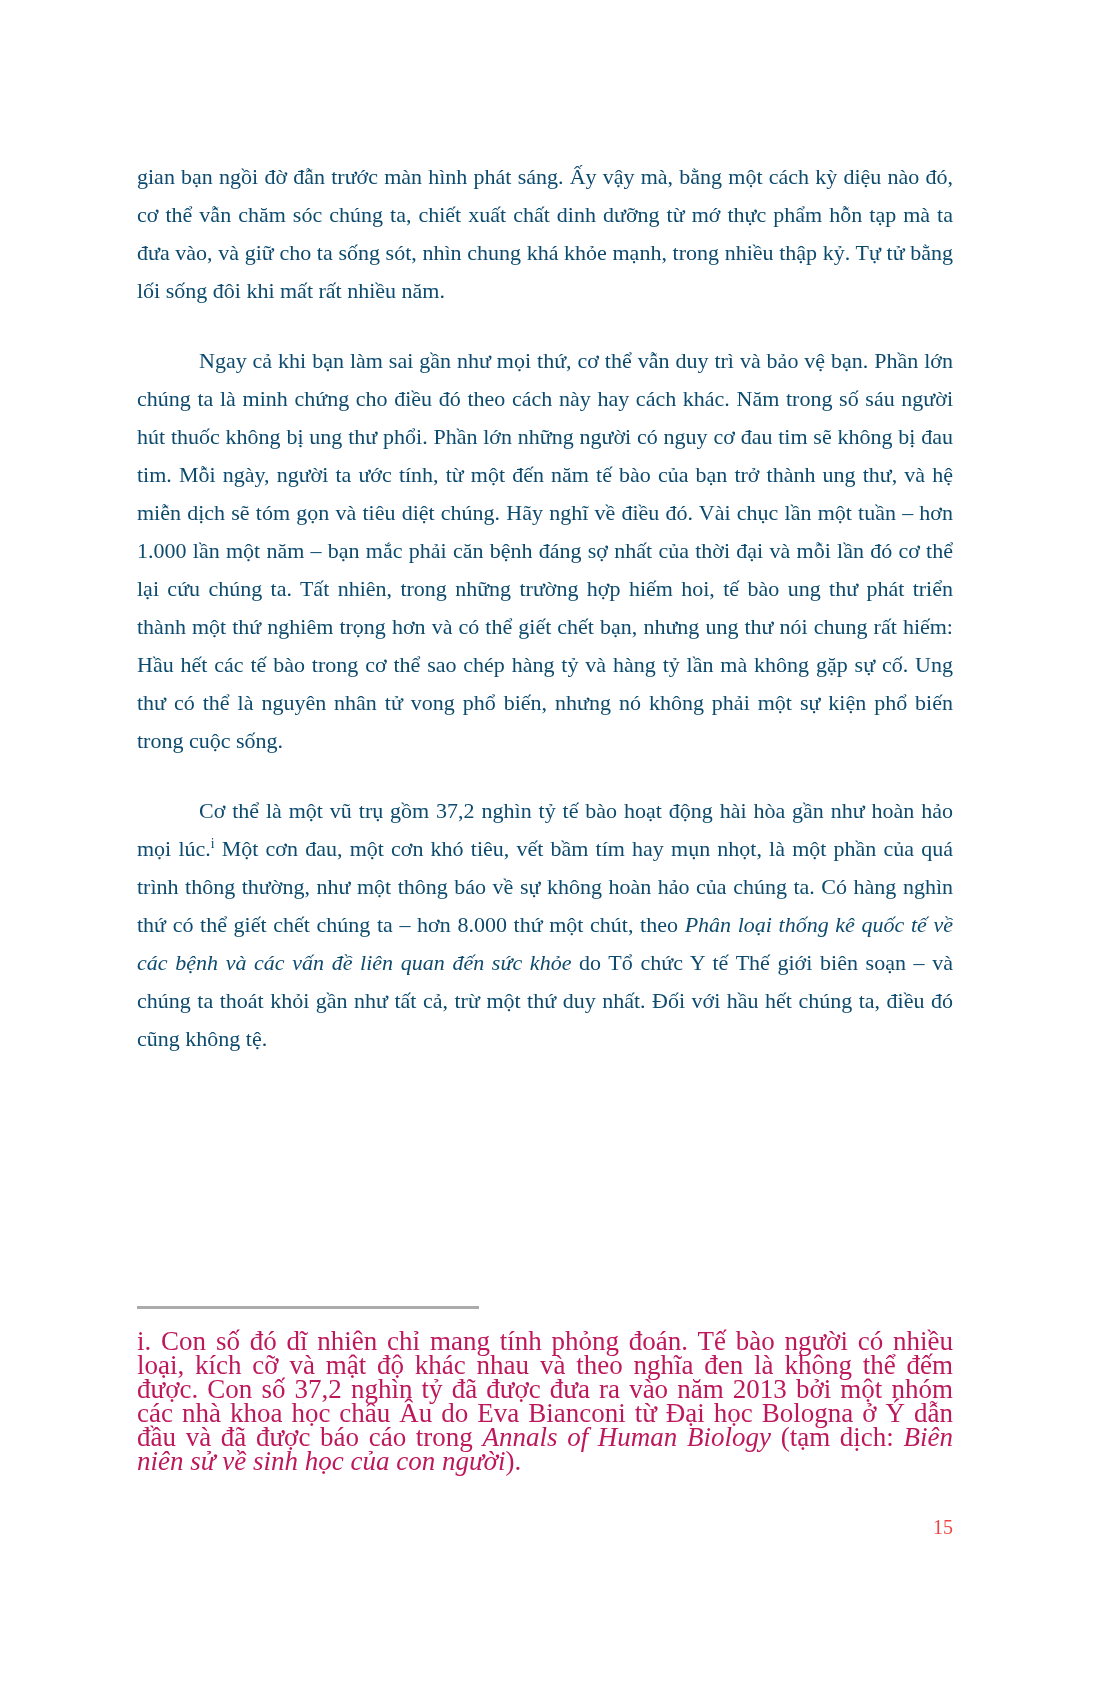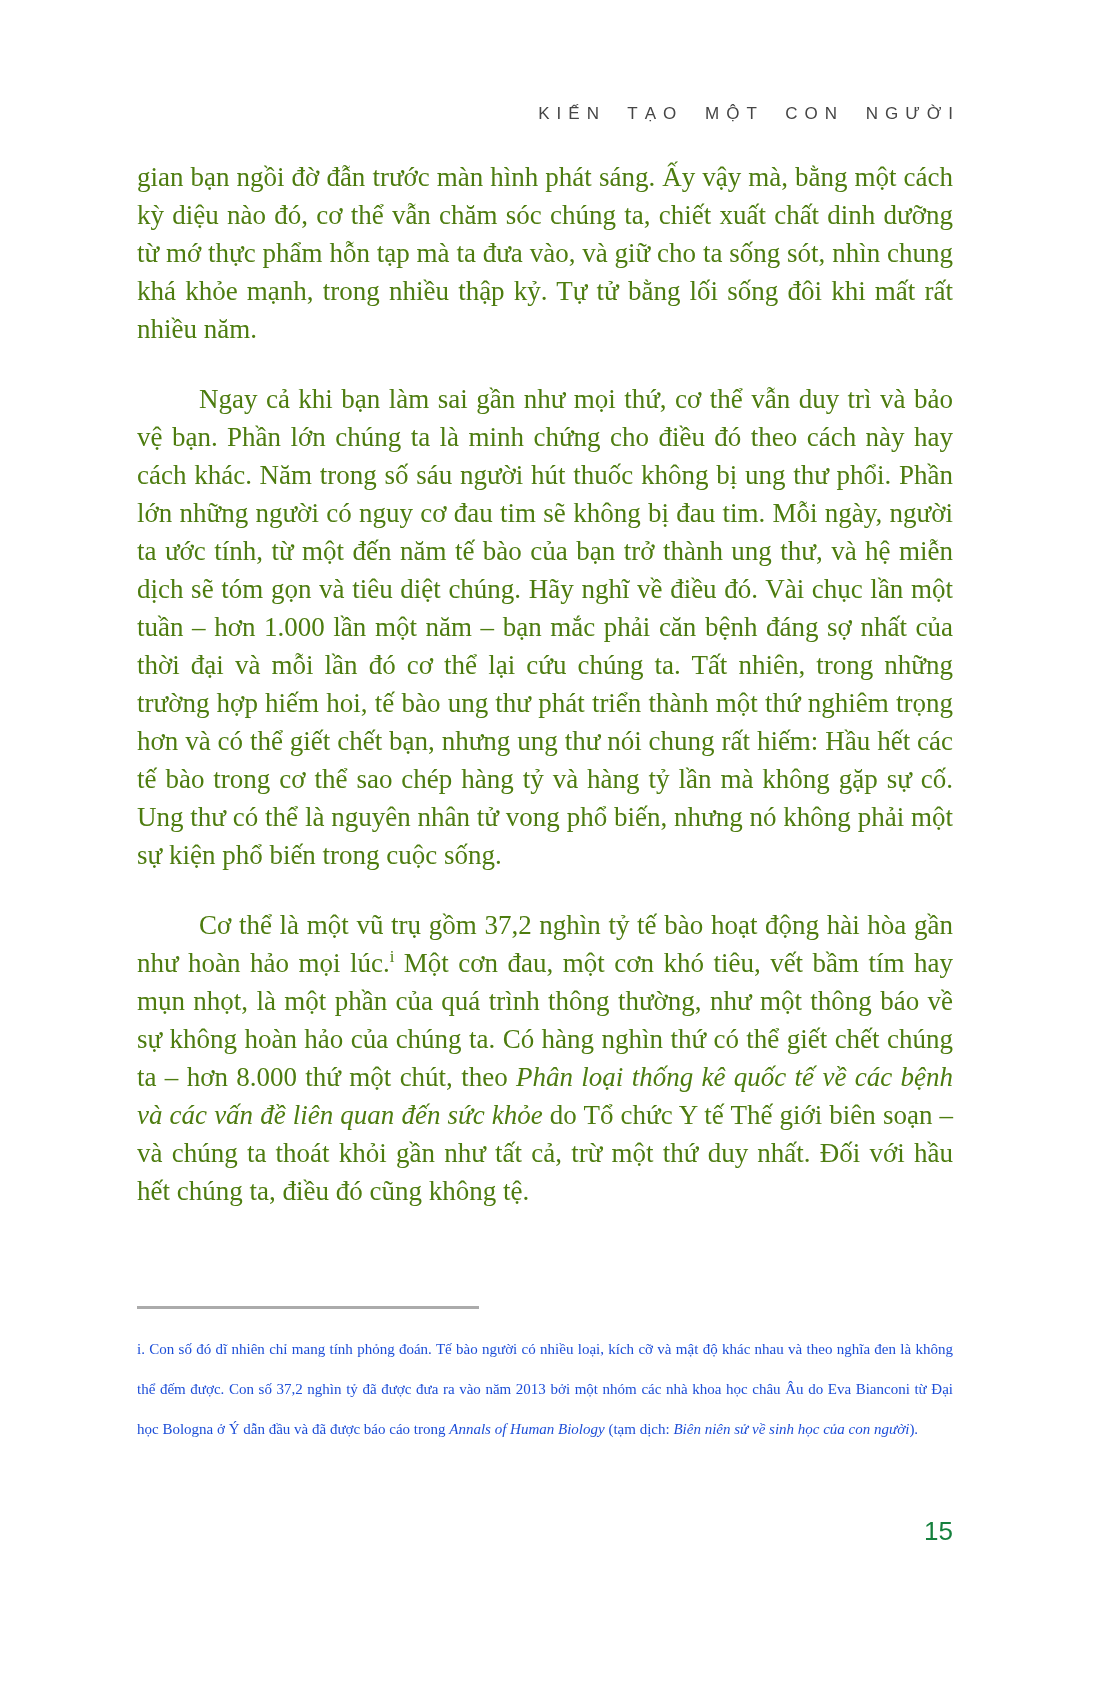--- a/index.html
+++ b/index.html
@@ -27,25 +27,25 @@
     letter-spacing: 7px;
     word-spacing: 10px;
     color: #454545;
     white-space: nowrap;
   }
   .content {
     position: absolute;
     top: 158px;
     left: 137px;
     width: 816px;
-    font-size: 27px;
+    font-size: 22px;
     line-height: 38px;
     text-align: justify;
     text-justify: inter-word;
-    color: #4d7c0f;
+    color: #0c4a6e;
   }
   .content p { margin: 0; }
   .content p + p { margin-top: 32px; }
   .content p.indent { text-indent: 62px; }
   .content em { font-style: italic; }
   .content sup {
     font-size: 0.62em;
     vertical-align: super;
     line-height: 0;
   }
@@ -55,42 +55,41 @@
     left: 137px;
     width: 816px;
   }
   .footnote-divider {
     width: 342px;
     height: 3px;
     background: #ababab;
     margin: 0 0 20px 0;
   }
   .footnote-text {
-    font-size: 15px;
-    line-height: 40px;
+    font-size: 27px;
+    line-height: 24px;
     text-align: justify;
     text-justify: inter-word;
-    color: #1d4ed8;
+    color: #be185d;
   }
   .footnote-text em { font-style: italic; }
   .page-number {
     position: absolute;
     top: 1516px;
     right: 147px;
-    font-family: Liberation Sans, sans-serif;
-    font-size: 26px;
-    color: #15803d;
+    font-family: Liberation Serif, serif;
+    font-size: 20px;
+    color: #ef4444;
   }
 </style>
 </head>
 <body>
 
 <div class="page">
 
-  <div class="running-head">KIẾN TẠO MỘT CON NGƯỜI</div>
 
   <div class="content">
       <p class=""><span>gian bạn ngồi đờ đẫn trước màn hình phát sáng. Ấy vậy mà, bằng một cách kỳ diệu nào đó, cơ thể vẫn chăm sóc chúng ta, chiết xuất chất dinh dưỡng từ mớ thực phẩm hỗn tạp mà ta đưa vào, và giữ cho ta sống sót, nhìn chung khá khỏe mạnh, trong nhiều thập kỷ. Tự tử bằng lối sống đôi khi mất rất nhiều năm.</span></p>
       <p class="indent"><span>Ngay cả khi bạn làm sai gần như mọi thứ, cơ thể vẫn duy trì và bảo vệ bạn. Phần lớn chúng ta là minh chứng cho điều đó theo cách này hay cách khác. Năm trong số sáu người hút thuốc không bị ung thư phổi. Phần lớn những người có nguy cơ đau tim sẽ không bị đau tim. Mỗi ngày, người ta ước tính, từ một đến năm tế bào của bạn trở thành ung thư, và hệ miễn dịch sẽ tóm gọn và tiêu diệt chúng. Hãy nghĩ về điều đó. Vài chục lần một tuần – hơn 1.000 lần một năm – bạn mắc phải căn bệnh đáng sợ nhất của thời đại và mỗi lần đó cơ thể lại cứu chúng ta. Tất nhiên, trong những trường hợp hiếm hoi, tế bào ung thư phát triển thành một thứ nghiêm trọng hơn và có thể giết chết bạn, nhưng ung thư nói chung rất hiếm: Hầu hết các tế bào trong cơ thể sao chép hàng tỷ và hàng tỷ lần mà không gặp sự cố. Ung thư có thể là nguyên nhân tử vong phổ biến, nhưng nó không phải một sự kiện phổ biến trong cuộc sống.</span></p>
       <p class="indent"><span>Cơ thể là một vũ trụ gồm 37,2 nghìn tỷ tế bào hoạt động hài hòa gần như hoàn hảo mọi lúc.</span><sup>i</sup><span> Một cơn đau, một cơn khó tiêu, vết bầm tím hay mụn nhọt, là một phần của quá trình thông thường, như một thông báo về sự không hoàn hảo của chúng ta. Có hàng nghìn thứ có thể giết chết chúng ta – hơn 8.000 thứ một chút, theo </span><em>Phân loại thống kê quốc tế về các bệnh và các vấn đề liên quan đến sức khỏe</em><span> do Tổ chức Y tế Thế giới biên soạn – và chúng ta thoát khỏi gần như tất cả, trừ một thứ duy nhất. Đối với hầu hết chúng ta, điều đó cũng không tệ.</span></p>
     </div>
 
   <div class="footnote-block">
     <div class="footnote-divider"></div>
     <div class="footnote-text"><span>i. Con số đó dĩ nhiên chỉ mang tính phỏng đoán. Tế bào người có nhiều loại, kích cỡ và mật độ khác nhau và theo nghĩa đen là không thể đếm được. Con số 37,2 nghìn tỷ đã được đưa ra vào năm 2013 bởi một nhóm các nhà khoa học châu Âu do Eva Bianconi từ Đại học Bologna ở Ý dẫn đầu và đã được báo cáo trong </span><em>Annals of Human Biology</em><span> (tạm dịch: </span><em>Biên niên sử về sinh học của con người</em><span>).</span></div>

